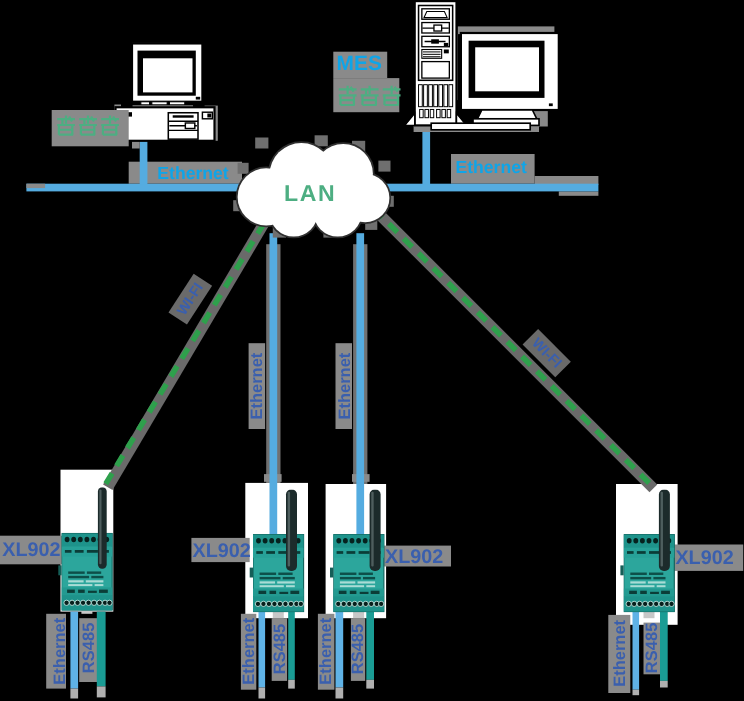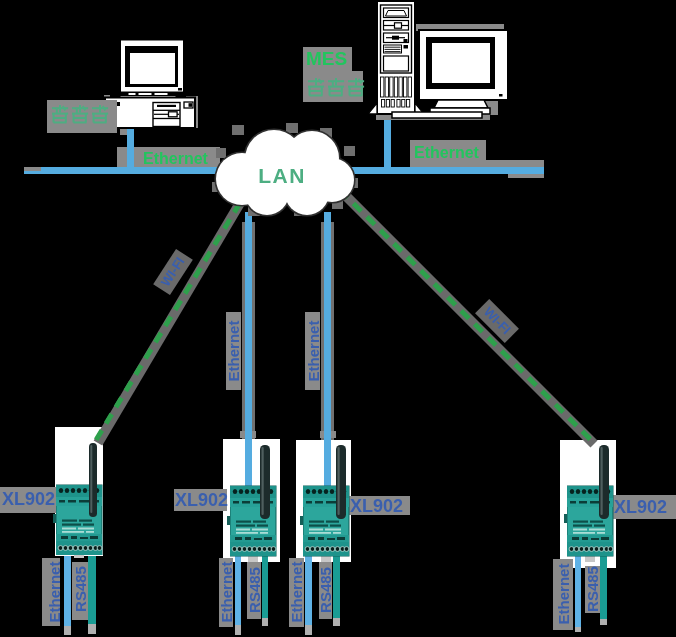--- a/index.html
+++ b/index.html
@@ -2,21 +2,21 @@
 <html><head>
 <meta charset="utf-8">
 <style>
   html,body{margin:0;padding:0;background:#000;}
   #stage{position:relative;width:676px;height:637px;background:#000;overflow:hidden;
          font-family:"Liberation Sans",sans-serif;}
   .abs{position:absolute;}
   .gray{background:#8a8a8a;}
   .blue-line{background:#55ace0;}
   .teal-line{background:#1a9c94;}
-  .gtxt{color:#22c55e;font-weight:bold;}
+  .gtxt{color:#0ea5e9;font-weight:bold;}
   .btxt{color:#3a5fae;font-weight:bold;}
   .vlab{transform:rotate(-90deg);transform-origin:center;white-space:nowrap;
         display:flex;align-items:center;justify-content:center;}
 </style>
 </head>
 <body>
 <div id="stage">
 
   <div class="abs gray" style="left:24px;top:167px;width:17px;height:4px;z-index:1;"></div>
   <div class="abs gray" style="left:410px;top:140px;width:76px;height:27px;"></div>

